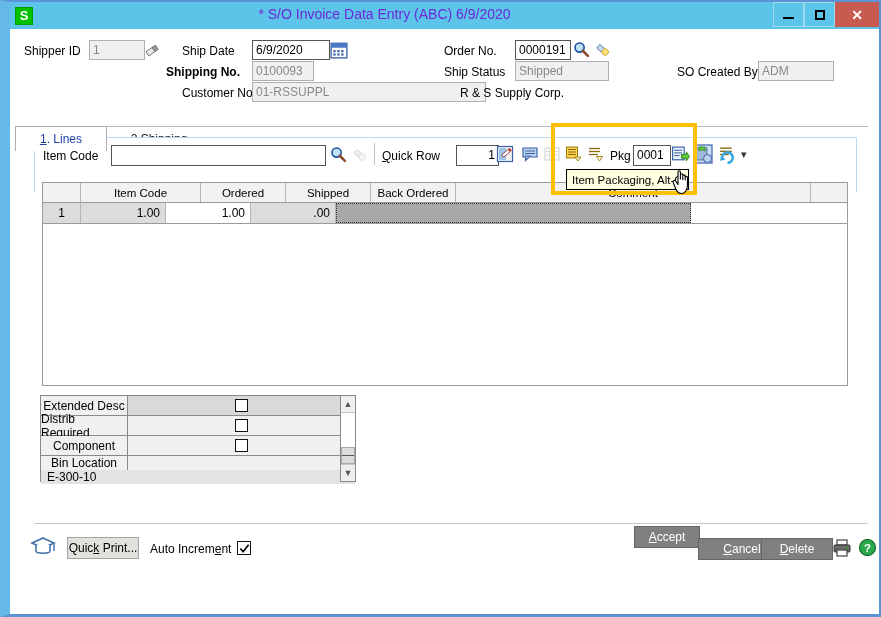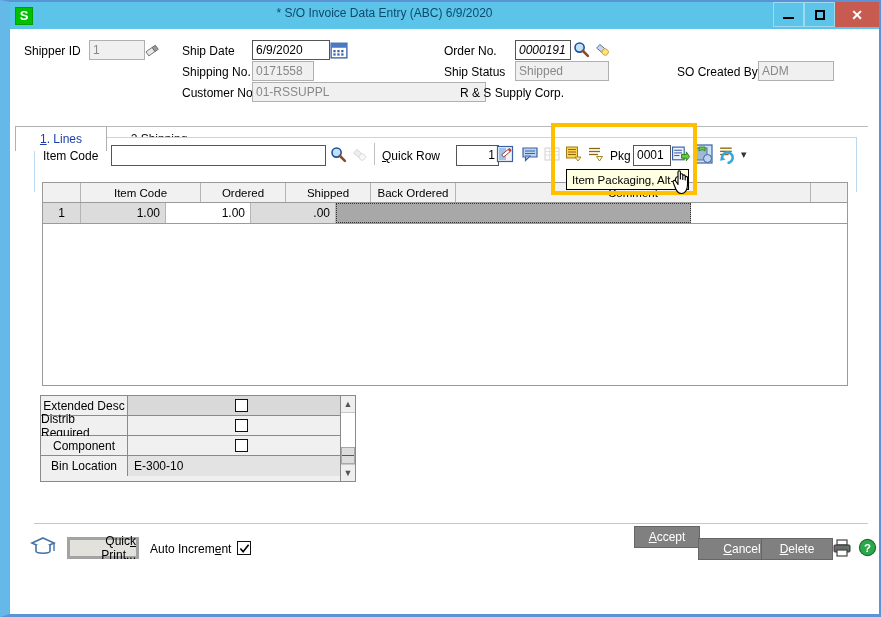--- a/index.html
+++ b/index.html
@@ -31,21 +31,21 @@
     background: #00c000;
     border: 1px solid #00a000;
     color: #ffffff; font-weight: bold; font-size: 13px;
     display: flex; align-items: center; justify-content: center;
     font-family: "Liberation Sans", sans-serif;
     line-height: 1;
   }
   .title-text {
     position: absolute; left: 0; right: 0; top: 4px;
     text-align: center;
-    font-size: 12px; color: #0c4a6e;
+    font-size: 14px; color: #6d28d9;
     pointer-events: none;
     padding-right: 120px;
   }
   .wbtns { position: absolute; right: 0; top: 0; display: flex; height: 27px; }
   .wbtn {
     width: 31px; height: 25px;
     display: flex; align-items: center; justify-content: center;
     background: #5cc4e8; color: #000; font-size: 12px;
     border: 1px solid #9fd9ee;
   }
@@ -196,28 +196,28 @@
       <g fill="#3b62a8">
         <rect x="3" y="8" width="2" height="2"></rect>
           <rect x="6.5" y="8" width="2" height="2"></rect>
           <rect x="10" y="8" width="2" height="2"></rect>
         <rect x="3" y="11" width="2" height="2"></rect>
           <rect x="6.5" y="11" width="2" height="2"></rect>
           <rect x="10" y="11" width="2" height="2"></rect>
       </g>
     </svg>
 
-    <div class="lbl" style="left:172px; top:36px;">Shipping No.</div>
-    <div class="fld ro" style="left:242px; top:32px; width:62px;">0171558</div>
+    <div class="lbl" style="left:156px; top:36px;font-weight:bold;">Shipping No.</div>
+    <div class="fld ro" style="left:242px; top:32px; width:62px;">0100093</div>
 
     <div class="lbl" style="left:172px; top:57px;">Customer No.</div>
     <div class="fld ro" style="left:242px; top:53px; width:234px;">01-RSSUPPL</div>
 
     <div class="lbl" style="left:434px; top:15px;">Order No.</div>
-    <div class="fld dark" style="left:505px; top:11px; width:56px;font-style:italic;">0000191</div>
+    <div class="fld dark" style="left:505px; top:11px; width:56px;">0000191</div>
     <svg class="icobtn" style="left:563px; top:12px; width:17px;height:17px;" viewBox="0 0 16 16">
       <circle cx="6.2" cy="6.2" r="4.3" fill="#bfe4f7" stroke="#1f4fa0" stroke-width="1.5"></circle>
       <line x1="9.2" y1="9.2" x2="14" y2="14" stroke="#8b4a2a" stroke-width="2.4" stroke-linecap="round"></line>
     </svg>
     <svg class="icobtn" style="left:584px; top:12px; width:17px;height:17px;" viewBox="0 0 16 16">
       <g transform="rotate(40 8 8)">
         <rect x="3" y="6" width="7" height="4.5" fill="#c9d7ee" stroke="#5a6e92" stroke-width="0.8"></rect>
         <circle cx="11.5" cy="8.2" r="3" fill="#ffe27a" stroke="#caa12e" stroke-width="0.8"></circle>
       </g>
     </svg>
@@ -379,21 +379,21 @@
       <div class="dval">
           <span class="cbx"></span>
         </div>
     </div>
     <div class="drow">
       <div class="dlbl">Component</div>
       <div class="dval">
           <span class="cbx"></span>
         </div>
     </div>
-    <div class="drow" style="border-bottom:none;">
+    <div class="drow" style="border-bottom:none;flex-direction:column;">
       <div class="dlbl">Bin Location</div>
       <div class="dval plain">E-300-10</div>
     </div>
   </div>
 
   <div class="vscroll">
     <div class="sbtn">▲</div>
     <div class="strack"></div>
     <div class="sthumb">
         <span></span>
@@ -404,21 +404,21 @@
   </div>
 
   <div class="footline"></div>
 
   <svg style="position:absolute; left:20px; top:533px; width:26px; height:24px;" viewBox="0 0 26 24">
     <path d="M13 3 L24 8 L13 13 L2 8 Z" fill="#fff" stroke="#4472a8" stroke-width="1.6"></path>
     <path d="M6 10 L6 16 C6 19 20 19 20 16 L20 10" fill="#fff" stroke="#4472a8" stroke-width="1.6"></path>
     <line x1="24" y1="8" x2="24" y2="16" stroke="#4472a8" stroke-width="1.4"></line>
   </svg>
 
-  <div class="btn" style="left:57px; top:535px; width:72px; background:#e3e1dc; border:3px solid #a3a3a3;text-align:right;">
+  <div class="btn" style="left:57px; top:535px; width:72px; background:#e3e1dc; border:1px solid #a3a3a3;">
     <span style="font-size:12px;"><span>Quic</span><u>k</u><span> Print...</span></span>
   </div>
 
   <div class="lbl" style="left:140px; top:540px;">
     <span>Auto Increm</span><u>e</u><span>nt</span>
   </div>
   <div style="position:absolute; left:227px; top:539px; width:14px; height:14px; border:1.5px solid #111; background:#fff; display:flex; align-items:center; justify-content:center;">
     <svg viewBox="0 0 12 12" style="width:11px;height:11px;">
         <path d="M1.5 6 L4.5 9.5 L10.5 2" fill="none" stroke="#000" stroke-width="1.8"></path>
       </svg>

